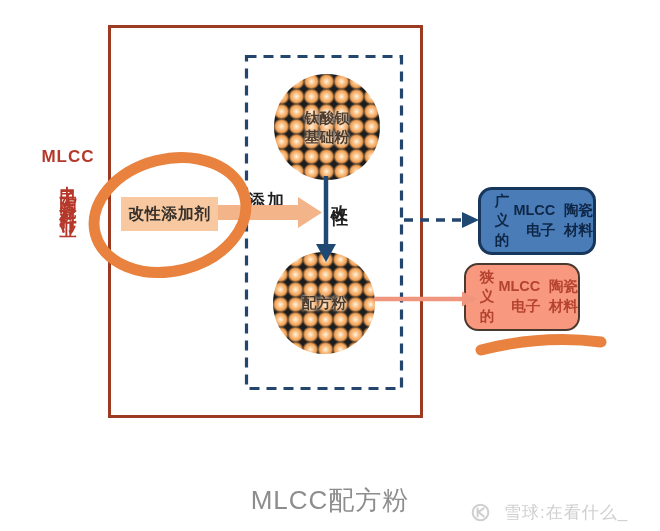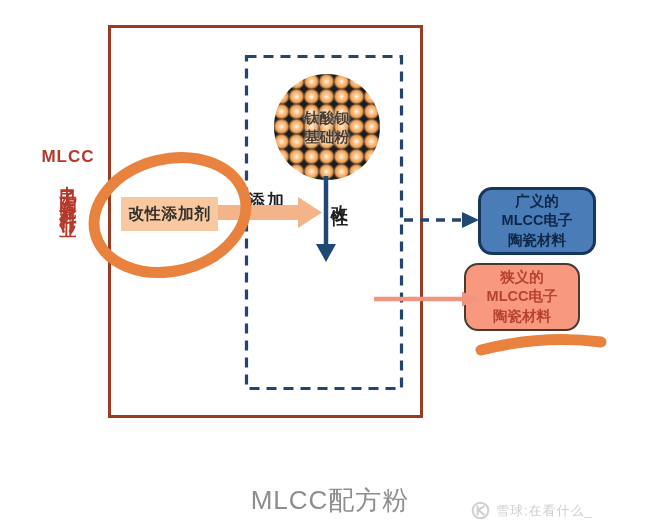--- a/index.html
+++ b/index.html
@@ -53,21 +53,21 @@
     left:248px;top:189px;font-size:17px;font-weight:bold;color:#1f1f1f;letter-spacing:2px;text-align:right;
   }
   .lbl-modify{
     left:331px;top:192px;font-size:17px;font-weight:bold;color:#1f1f1f;
     writing-mode:vertical-rl;text-orientation:upright;letter-spacing:3px;line-height:1;
   }
 
   
   .result-box{
     width:112px;height:60px;border-radius:14px;
-    display:flex;flex-direction:column;align-items:center;justify-content:center;
+    display:flex;flex-direction:row;align-items:center;justify-content:center;
     text-align:right;font-weight:bold;font-size:14.5px;line-height:1.35;
   }
   .broad-box{
     left:478px;top:187px;height:62px;
     background:var(--blue-box-fill);border:3px solid var(--blue-box-border);
     color:var(--blue-box-text);
   }
   .narrow-box{
     left:464px;top:263px;height:64px;
     background:var(--pink-box-fill);border:2.5px solid var(--pink-box-border);
@@ -75,22 +75,22 @@
   }
 
   
   .caption{
     left:180px;top:483px;width:300px;text-align:center;
     font-size:26px;color:var(--caption-gray);letter-spacing:1px;
   }
 
   
   .watermark{
-    left:471px;top:501px;display:flex;align-items:center;gap:6px;
-    color:var(--watermark-gray);font-size:13px;letter-spacing:1px;
+    left:471px;top:501px;display:flex;align-items:center;gap:14px;
+    color:var(--watermark-gray);font-size:17px;letter-spacing:1px;
   }
   .watermark svg{display:block;}
   .wm-stroke{stroke:var(--watermark-gray);fill:none;stroke-width:2;stroke-linecap:round;}
 
   
   .overlay{left:0;top:0;pointer-events:none;}
   .fill-peach{fill:var(--peach-arrow);}
   .stroke-salmon{stroke:var(--salmon-arrow);fill:none;}
   .fill-salmon{fill:var(--salmon-arrow);}
   .stroke-blue{stroke:var(--arrow-blue);fill:none;}
@@ -110,20 +110,23 @@
     <span class="zh-wrap">
       <span class="zh">电子陶瓷材料行业</span>
     </span>
   </div>
 
   <div class="abs pattern-circle circle-top">
     <span>钛酸钡</span>
     <span>基础粉</span>
   </div>
 
+  <div class="abs pattern-circle circle-bottom">
+    <span>配方粉</span>
+  </div>
 
   <div class="abs additive-box">
     <span>改性添加剂</span>
   </div>
 
   <div class="abs lbl-add">添加</div>
   <div class="abs lbl-modify">改性</div>
 
   <div class="abs result-box broad-box">
     <span>广义的</span>

